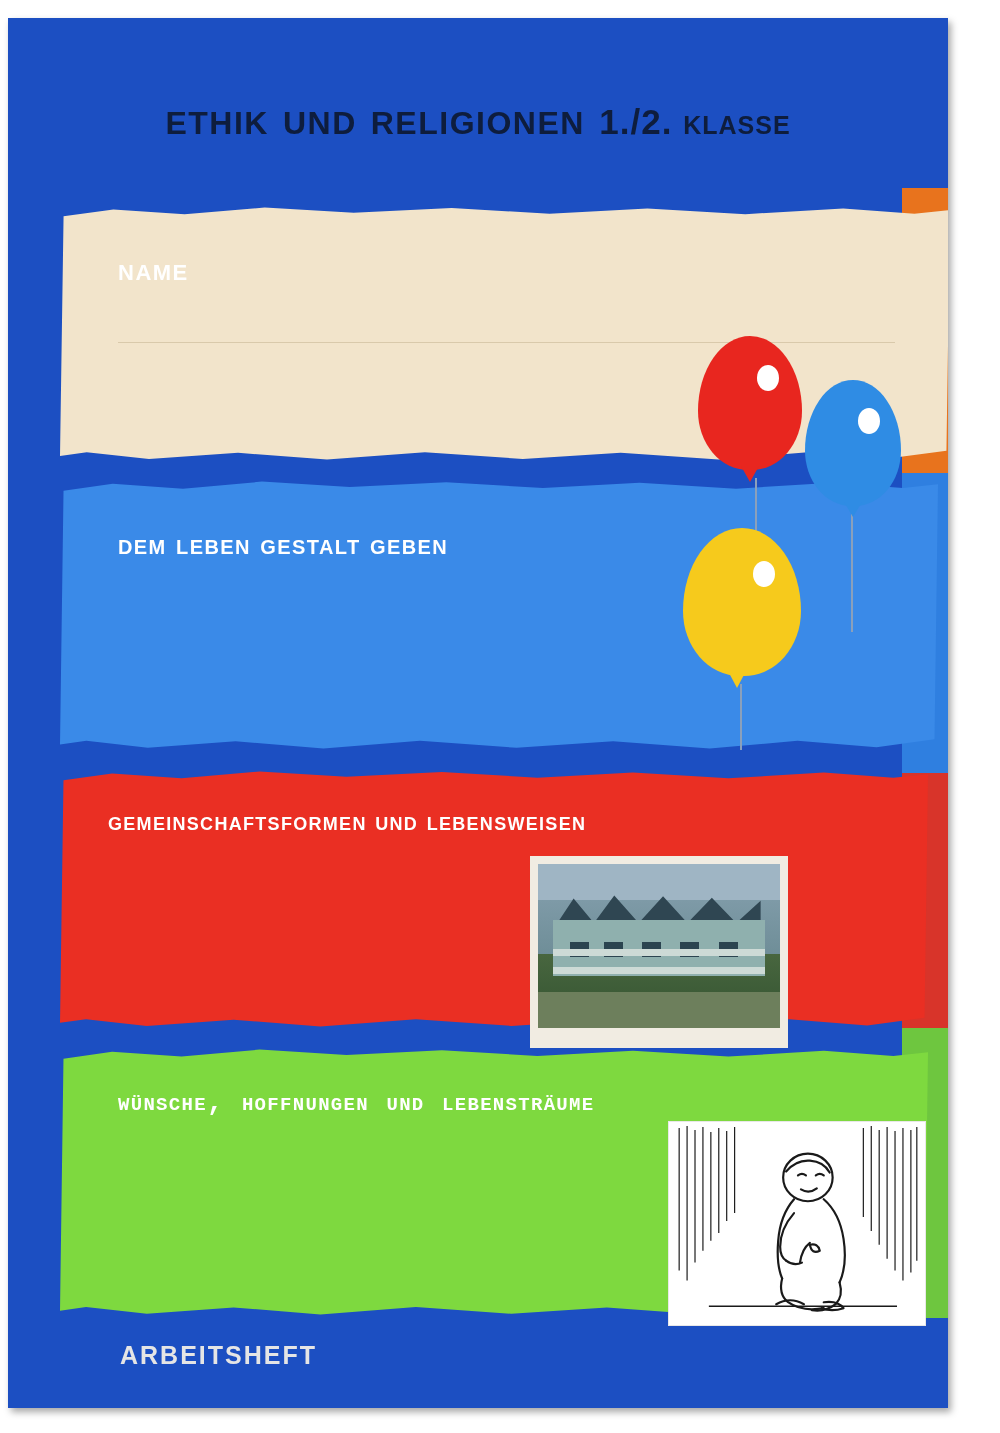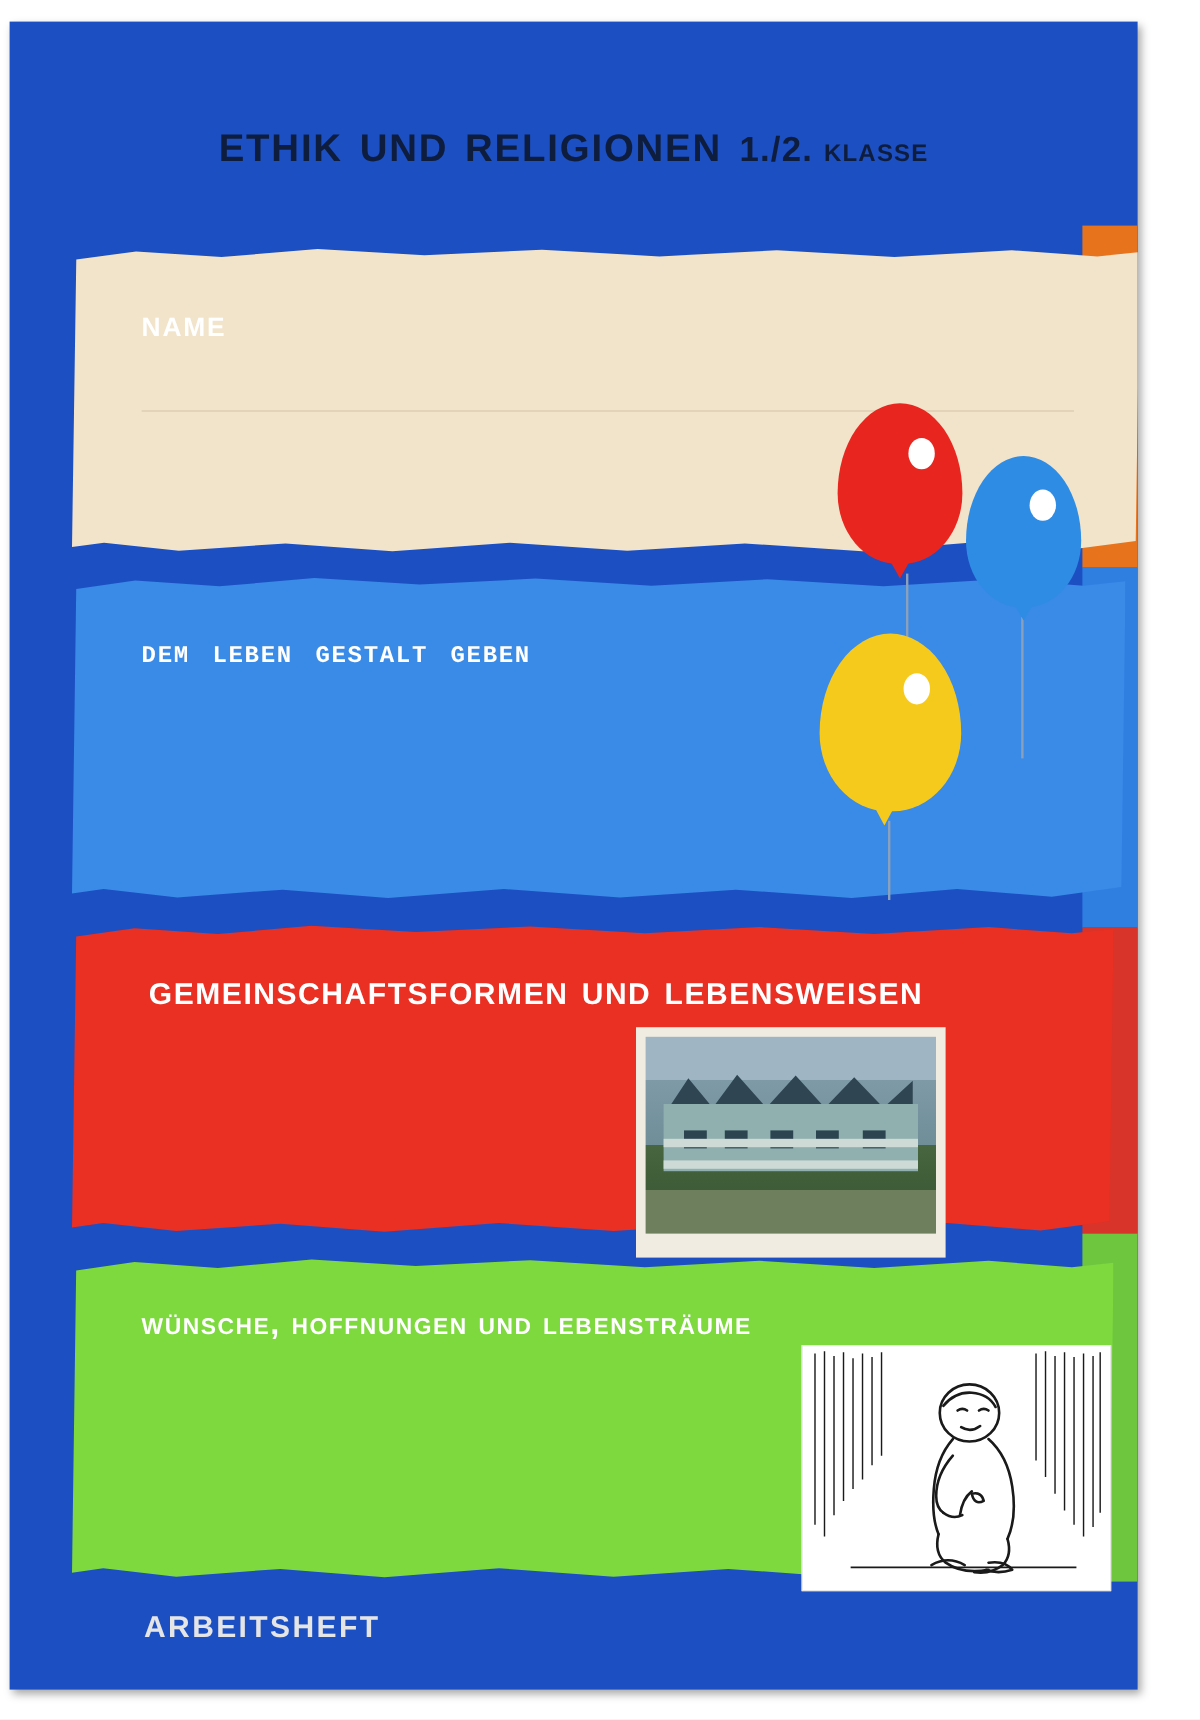--- a/index.html
+++ b/index.html
@@ -54,21 +54,21 @@
     white-space: nowrap;
   }
   .head .t1 {
     font-size: 45px;
     letter-spacing: 1.5px;
     font-weight: bold;
     font-variant: small-caps;
     text-transform: lowercase;
   }
   .head .t2 {
-    font-size: 29px;
+    font-size: 35px;
     letter-spacing: 1px;
     font-weight: bold;
     font-variant: small-caps;
     text-transform: lowercase;
     margin-left: 10px;
     color: #0e1d3d;
   }
 
   
   .band {
@@ -103,33 +103,33 @@
   #band-name .label { left: 58px; top: 46px; font-size: 31px; letter-spacing: 1.5px; }
   #band-name .rule {
     position: absolute;
     left: 58px; right: 55px;
     top: 136px;
     height: 1px;
     background: #d9c9ab;
   }
 
   
-  #band-blue { top: 462px; width: 878px; height: 270px; font-family: Liberation Mono, monospace; }
+  #band-blue { top: 462px; width: 878px; height: 270px; }
   #band-blue .torn { background: #3a8ae8; }
   #band-blue .label { left: 58px; top: 48px; font-size: 29px; letter-spacing: 1.4px; }
 
   
   #band-red { top: 752px; width: 868px; height: 258px; }
   #band-red .torn { background: #ea2f23; }
-  #band-red .label { left: 64px; top: 36px; font-size: 35px; letter-spacing: 1.3px; text-align: center; }
+  #band-red .label { left: 48px; top: 36px; font-size: 26px; letter-spacing: 1.3px; text-align: center; }
 
   
   #band-green { top: 1030px; width: 868px; height: 268px; }
   #band-green .torn { background: #7ed93f; }
-  #band-green .label { left: 58px; top: 40px; font-size: 27px; letter-spacing: 1.3px; }
+  #band-green .label { left: 58px; top: 40px; font-size: 27px; letter-spacing: 1.3px; font-family: Liberation Mono, monospace; }
 
   
   .footer {
     position: absolute;
     left: 112px;
     bottom: 35px;
     font-size: 36px;
     font-weight: bold;
     font-variant: small-caps;
     text-transform: lowercase;

